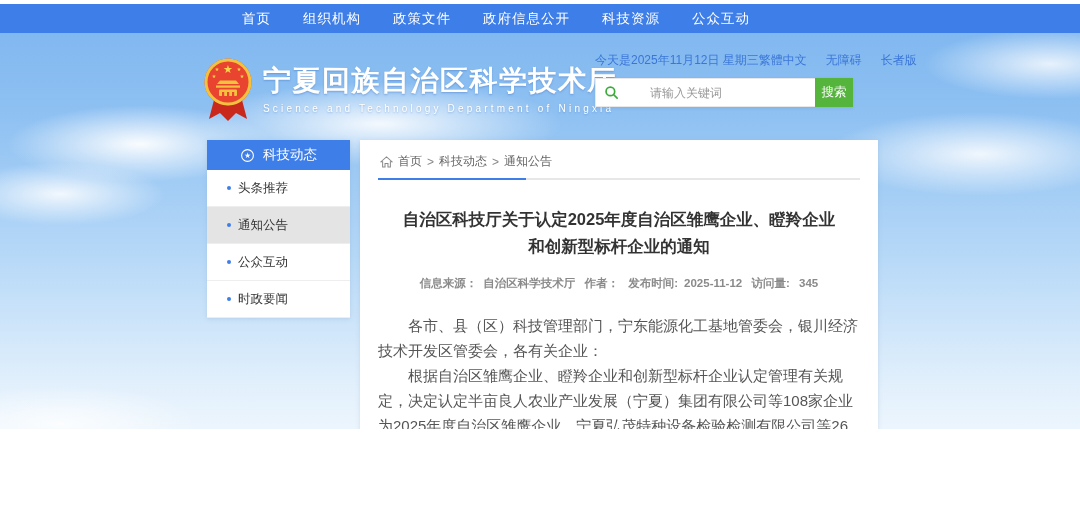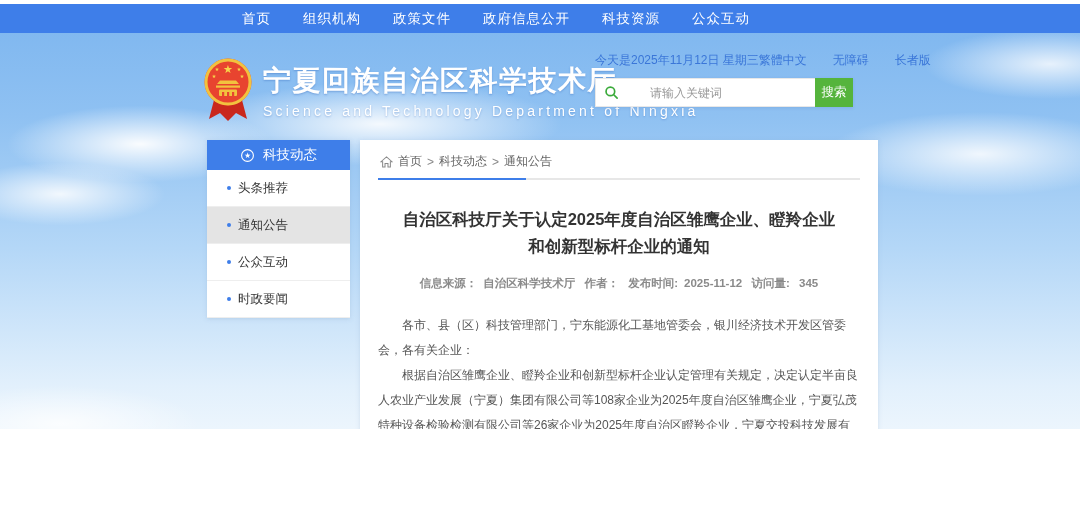--- a/index.html
+++ b/index.html
@@ -28,27 +28,27 @@
   .nav a { color:#ffffff; font-size:13.5px; text-decoration:none; letter-spacing:1px; cursor:pointer; white-space:nowrap; }
 
   .brand { position:absolute; left:203px; top:57px; display:flex; align-items:flex-start; }
   .emblem { width:50px; height:66px; flex:0 0 auto; }
   .brand-text { margin-left:10px; padding-top:9px; }
   .site-title {
     color:#ffffff; font-size:28px; font-weight:bold; letter-spacing:1.5px; line-height:1.1;
     text-shadow:0 1px 2px rgba(60,110,190,.45); white-space:nowrap;
   }
   .site-subtitle {
-    color:#ffffff; font-size:14px; letter-spacing:3.2px; margin-top:6px;
+    color:#ffffff; font-size:10px; letter-spacing:3.2px; margin-top:6px;
     text-shadow:0 1px 2px rgba(60,110,190,.4); white-space:nowrap;
   }
 
   .header-right { position:absolute; left:595px; top:52px; width:280px; }
   .top-info { display:flex; justify-content:space-between; align-items:center; font-size:12px; color:#3a76d8; white-space:nowrap; }
-  .top-info .links { display:flex; gap:26px; }
+  .top-info .links { display:flex; gap:19px; }
   .top-info a { color:#3a76d8; text-decoration:none; cursor:pointer; }
   .search-row { margin-top:9px; display:flex; width:258px; height:29px; box-shadow:0 1px 3px rgba(90,130,190,.25); }
   .search-box { flex:1; background:#ffffff; display:flex; align-items:center; padding:0 8px; border:1px solid #e8e8e8; border-right:none;gap:25px; }
   .search-box input { border:none; outline:none; flex:1; font-size:12px; color:#333; margin-left:6px; font-family:inherit; background:transparent; }
   .search-box input::placeholder { color:#999; }
   .search-btn { width:38px; background:#55b43c; color:#fff; font-size:12.5px; border:none; cursor:pointer; font-family:inherit; }
 
   .content { position:absolute; left:207px; top:140px; width:671px; display:flex; align-items:flex-start; }
   .sidebar { width:143px; background:#ffffff; box-shadow:0 1px 4px rgba(120,150,190,.25); flex:0 0 auto; }
   .sidebar-head {
@@ -68,21 +68,21 @@
   }
   .breadcrumb { display:flex; align-items:center; gap:5px; font-size:12px; color:#666; padding:3px 0 8px 2px; }
   .breadcrumb a { color:#666; text-decoration:none; cursor:pointer; }
   .crumb-sep { color:#888; }
   .bc-divider { position:relative; height:2px; background:#e7e7e7; }
   .bc-divider .blue { position:absolute; left:0; top:0; width:148px; height:2px; background:#3e7ee9; }
 
   .article-title { margin-top:26px; text-align:center; color:#333; font-size:16.5px; font-weight:bold; line-height:1.65; }
   .article-meta { margin-top:16px; text-align:center; font-size:11.5px; color:#8a8a8a; }
   .article-meta span { margin:0 3px;font-weight:bold; }
-  .article-body { margin-top:22px; font-size:12px; color:#555; line-height:25px; }
+  .article-body { margin-top:22px; font-size:15px; color:#555; line-height:25px; }
   .article-body p { text-indent:2em; }
 
   .icon { display:inline-flex; align-items:center; }
 </style>
 </head>
 <body>
 
 <div class="page">
   <div class="sky"></div>
   <div class="top-strip"></div>

